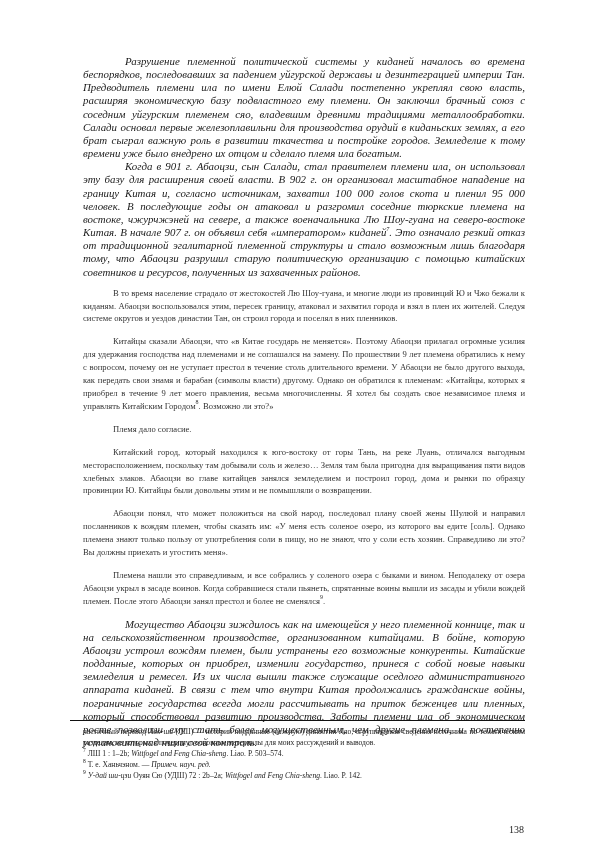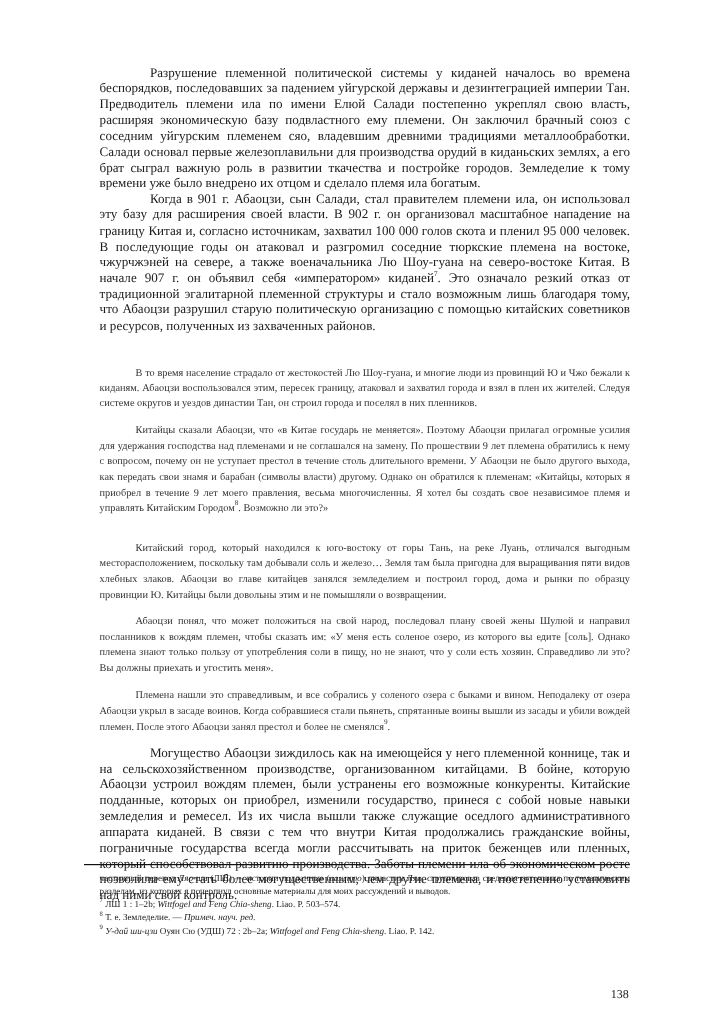--- a/index.html
+++ b/index.html
@@ -1,23 +1,23 @@
 <!DOCTYPE html>
 <html><head>
 <meta charset="utf-8">
 <style>
   html, body { margin: 0; padding: 0; background: #ffffff; }
   body { width: 600px; height: 849px; position: relative; overflow: hidden;
          font-family: "Liberation Serif", "DejaVu Serif", serif; color: #1a1a1a; }
   .page { position: absolute; left: 83px; top: 55px; width: 442px; }
   .main-p { font-size: 10.9px; line-height: 13.15px; text-align: justify; margin: 0;
-            text-indent: 42px; }
+            text-indent: 42px; font-style: italic; }
   .quote { font-size: 8.6px; line-height: 12.9px; text-align: justify; margin: 0; text-indent: 30px;
            color: #333; }
-  .quote-block { margin: 25px 0 0 0; }
+  .quote-block { margin: 8px 0 0 0; }
   .gap { height: 10px; }
   sup { font-size: 6px; line-height: 0; vertical-align: 5px; }
   .footnote-rule { position: absolute; left: 70px; top: 720px; width: 455px; height: 0;
                    border-top: 1.2px solid #111; }
   .footnotes { position: absolute; left: 83px; top: 726px; width: 442px; font-size: 7.6px;
                line-height: 11px; color: #222; }
   .footnotes p { margin: 0; text-align: justify; }
   .footnotes sup { font-size: 5.5px; vertical-align: 4px; }
   .page-number { position: absolute; left: 509px; top: 824px; font-size: 10px; color: #222; }
 </style>
@@ -26,34 +26,35 @@
 
 <div class="page">
   <p class="main-p">Разрушение племенной политической системы у киданей началось во времена беспорядков, последовавших за падением уйгурской державы и дезинтеграцией империи Тан. Предводитель племени ила по имени Елюй Салади постепенно укреплял свою власть, расширяя экономическую базу подвластного ему племени. Он заключил брачный союз с соседним уйгурским племенем сяо, владевшим древними традициями металлообработки. Салади основал первые железоплавильни для производства орудий в киданьских землях, а его брат сыграл важную роль в развитии ткачества и постройке городов. Земледелие к тому времени уже было внедрено их отцом и сделало племя ила богатым.</p>
   <p class="main-p"><span>Когда в 901 г. Абаоцзи, сын Салади, стал правителем племени ила, он использовал эту базу для расширения своей власти. В 902 г. он организовал масштабное нападение на границу Китая и, согласно источникам, захватил 100 000 голов скота и пленил 95 000 человек. В последующие годы он атаковал и разгромил соседние тюркские племена на востоке, чжурчжэней на севере, а также военачальника Лю Шоу-гуана на северо-востоке Китая. В начале 907 г. он объявил себя «императором» киданей</span><sup>7</sup><span>. Это означало резкий отказ от традиционной эгалитарной племенной структуры и стало возможным лишь благодаря тому, что Абаоцзи разрушил старую политическую организацию с помощью китайских советников и ресурсов, полученных из захваченных районов.</span></p>
 
   <div class="quote-block">
     <p class="quote">В то время население страдало от жестокостей Лю Шоу-гуана, и многие люди из провинций Ю и Чжо бежали к киданям. Абаоцзи воспользовался этим, пересек границу, атаковал и захватил города и взял в плен их жителей. Следуя системе округов и уездов династии Тан, он строил города и поселял в них пленников.</p>
     <div class="gap"></div>
     <p class="quote"><span>Китайцы сказали Абаоцзи, что «в Китае государь не меняется». Поэтому Абаоцзи прилагал огромные усилия для удержания господства над племенами и не соглашался на замену. По прошествии 9 лет племена обратились к нему с вопросом, почему он не уступает престол в течение столь длительного времени. У Абаоцзи не было другого выхода, как передать свои знамя и барабан (символы власти) другому. Однако он обратился к племенам: «Китайцы, которых я приобрел в течение 9 лет моего правления, весьма многочисленны. Я хотел бы создать свое независимое племя и управлять Китайским Городом</span><sup>8</sup><span>. Возможно ли это?»</span></p>
     <div class="gap"></div>
+    <p class="quote">Племя дало согласие.</p>
     <div class="gap"></div>
     <p class="quote">Китайский город, который находился к юго-востоку от горы Тань, на реке Луань, отличался выгодным месторасположением, поскольку там добывали соль и железо… Земля там была пригодна для выращивания пяти видов хлебных злаков. Абаоцзи во главе китайцев занялся земледелием и построил город, дома и рынки по образцу провинции Ю. Китайцы были довольны этим и не помышляли о возвращении.</p>
     <div class="gap"></div>
     <p class="quote">Абаоцзи понял, что может положиться на свой народ, последовал плану своей жены Шулюй и направил посланников к вождям племен, чтобы сказать им: «У меня есть соленое озеро, из которого вы едите [соль]. Однако племена знают только пользу от употребления соли в пищу, но не знают, что у соли есть хозяин. Справедливо ли это? Вы должны приехать и угостить меня».</p>
     <div class="gap"></div>
     <p class="quote"><span>Племена нашли это справедливым, и все собрались у соленого озера с быками и вином. Неподалеку от озера Абаоцзи укрыл в засаде воинов. Когда собравшиеся стали пьянеть, спрятанные воины вышли из засады и убили вождей племен. После этого Абаоцзи занял престол и более не сменялся</span><sup>9</sup><span>.</span></p>
   </div>
   <div class="gap"></div>
 
   <p class="main-p">Могущество Абаоцзи зиждилось как на имеющейся у него племенной коннице, так и на сельскохозяйственном производстве, организованном китайцами. В бойне, которую Абаоцзи устроил вождям племен, были устранены его возможные конкуренты. Китайские подданные, которых он приобрел, изменили государство, принеся с собой новые навыки земледелия и ремесел. Из их числа вышли также служащие оседлого административного аппарата киданей. В связи с тем что внутри Китая продолжались гражданские войны, пограничные государства всегда могли рассчитывать на приток беженцев или пленных, который способствовал развитию производства. Заботы племени ила об экономическом росте позволили ему стать более могущественным, чем другие племена, и постепенно установить над ними свой контроль.</p>
 </div>
 
 <div class="footnote-rule"></div>
 
 <div class="footnotes">
   <p><span>частичный перевод </span><i>Ляо-ши</i><span> (ЛШ) — истории подданные (</span><i>важную</i><span>) династии Ляо, сгруппировав сведения источника по тематическим разделам, из которых я почерпнул основные материалы для моих рассуждений и выводов.</span></p>
   <p><sup>7</sup><span> ЛШ 1 : 1–2b; </span><i>Wittfogel and Feng Chia-sheng</i><span>. Liao. P. 503–574.</span></p>
-  <p><sup>8</sup><span> Т. е. Земледелие. — </span><i>Примеч. науч. ред.</i></p>
+  <p><sup>8</sup><span> Т. е. Ханьчэном. — </span><i>Примеч. науч. ред.</i></p>
   <p><sup>9</sup><i> У-дай ши-цзи</i><span> Оуян Сю (УДШ) 72 : 2b–2a; </span><i>Wittfogel and Feng Chia-sheng</i><span>. Liao. P. 142.</span></p>
 </div>
 
 <div class="page-number">138</div>
 
 </body></html>

